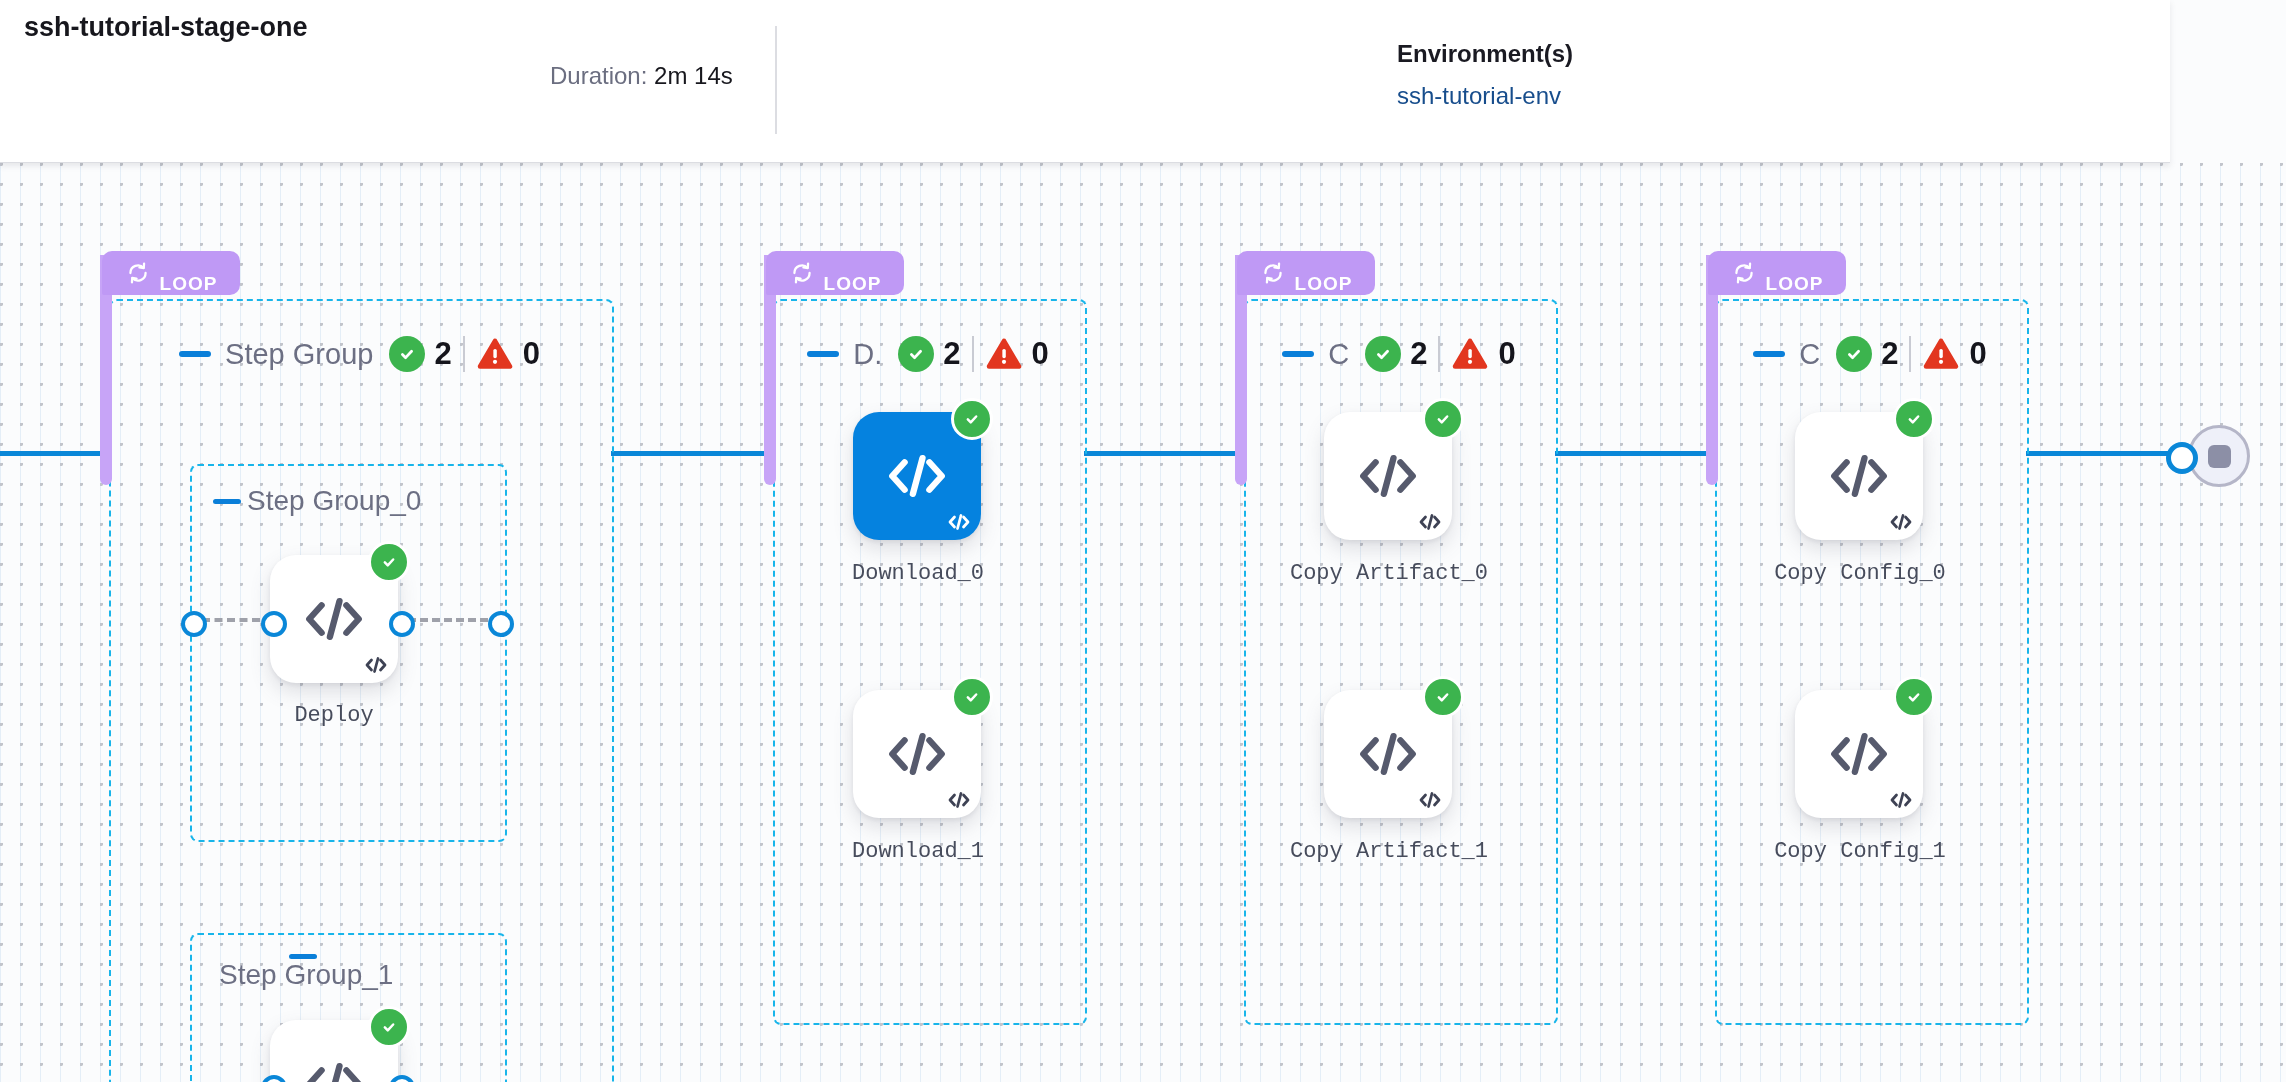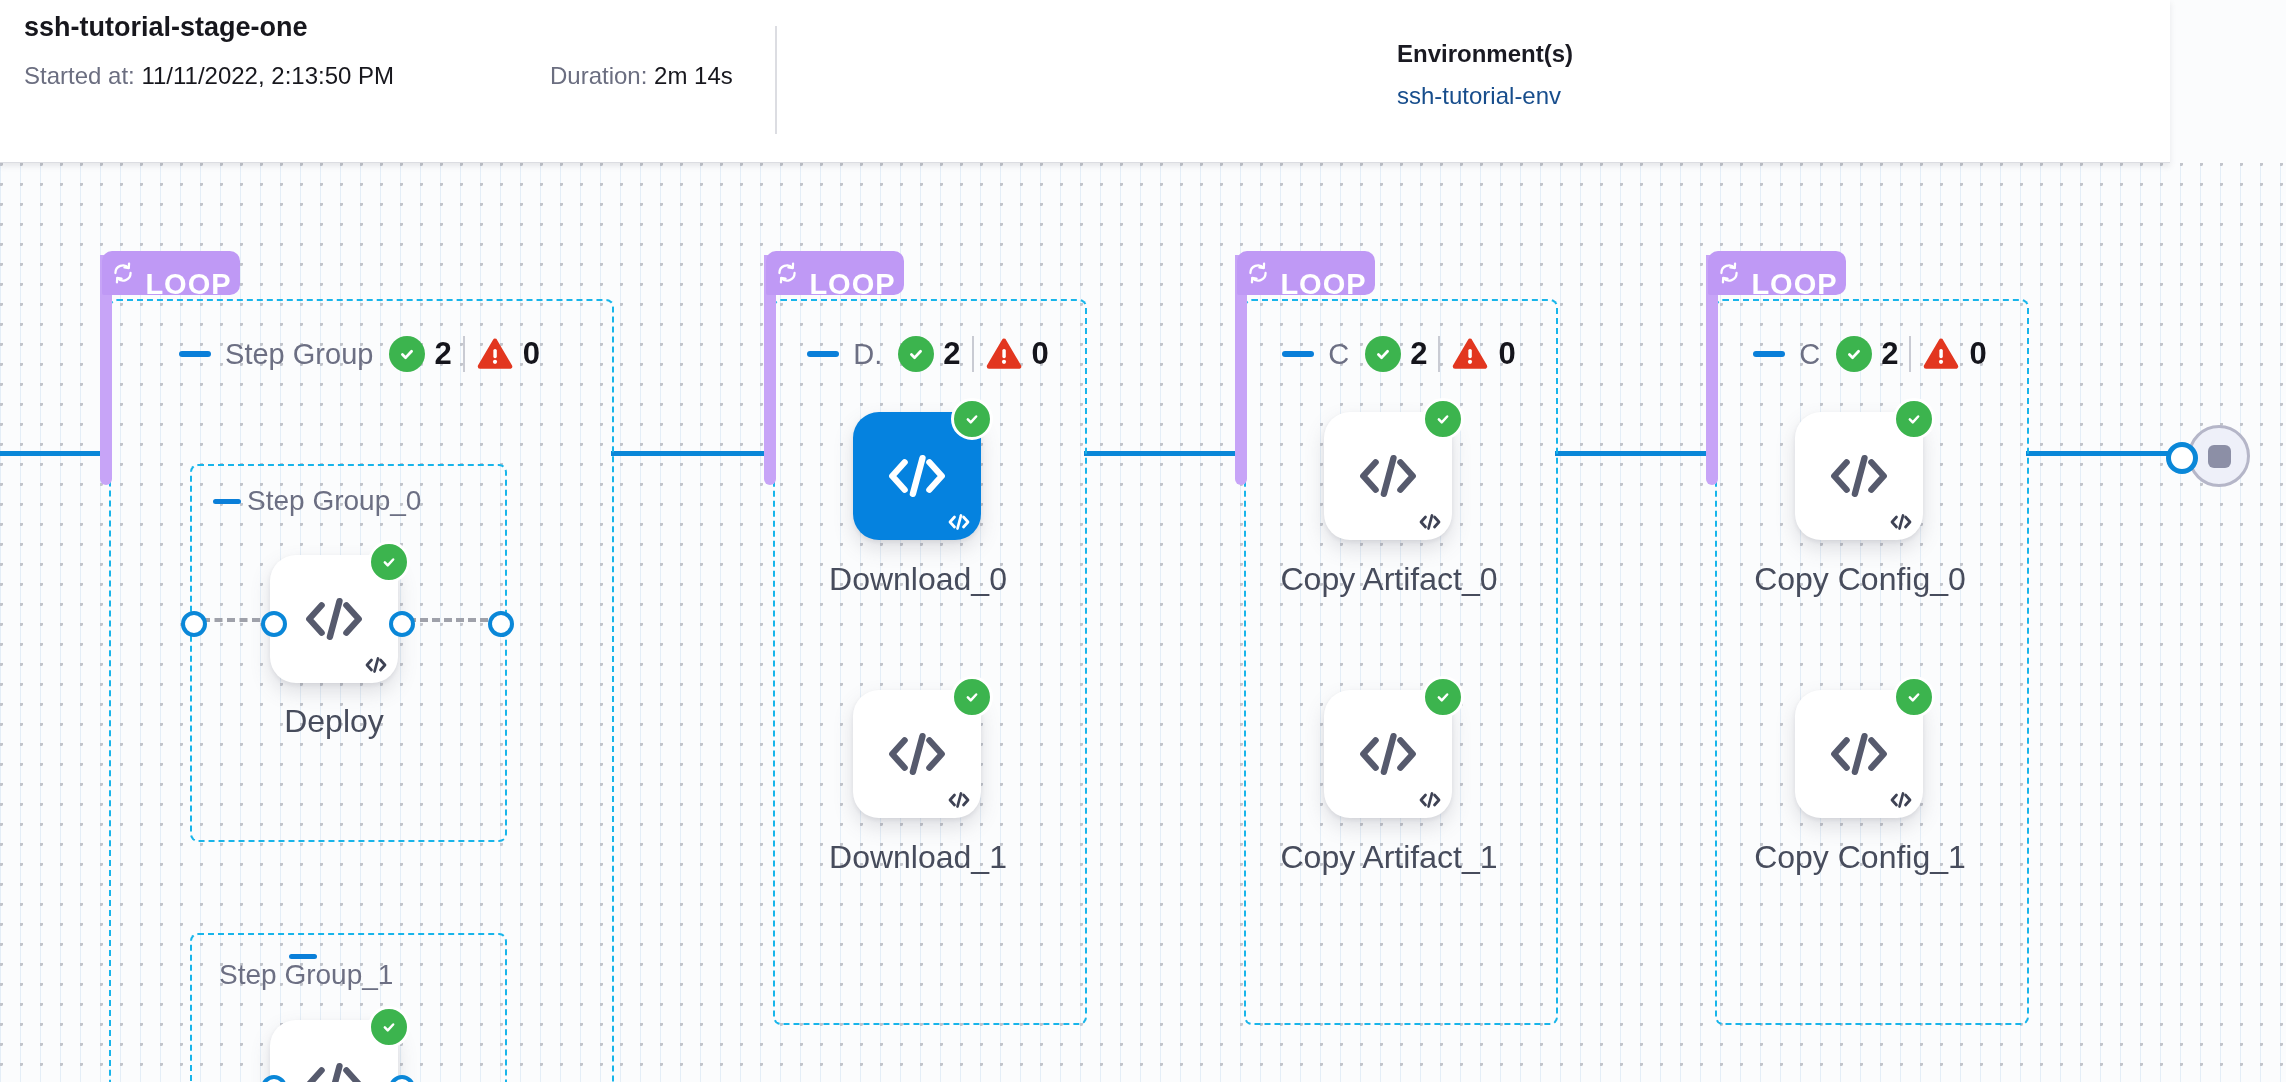--- a/index.html
+++ b/index.html
@@ -33,21 +33,21 @@
       linear-gradient(to right,#e4eef7 1.5px,transparent 1.5px);
     background-size:20px 20px,20px 20px;
     background-position:0 0,0 0;
   }
   .mainline{position:absolute;top:288px;height:5px;background:#0a87d8;z-index:1;}
   
   .gbox{position:absolute;border:2px dashed #18b5ea;border-radius:8px;z-index:2;}
   .strip{position:absolute;top:92px;width:12px;height:230px;background:#c7a4f7;border-radius:0 0 8px 8px;z-index:3;}
   .lbadge{position:absolute;top:88px;width:138px;height:44px;background:#bf99f5;border-radius:10px 10px 10px 2px;
     display:flex;align-items:center;justify-content:center;gap:9px;z-index:4;}
-  .lbadge span{color:#fff;font-size:29px;font-weight:700;letter-spacing:1px;margin-top:22px;}
+  .lbadge span{color:#fff;font-size:19px;font-weight:700;letter-spacing:1px;margin-top:22px;}
   .ghead{position:absolute;top:168px;height:46px;display:flex;align-items:center;justify-content:center;z-index:3;}
   .minus{width:32px;height:6px;border-radius:3px;background:#0a7fd9;flex:none;cursor:pointer;}
   .gtitle{font-size:29px;color:#6c6f83;margin:0 16px 0 14px;white-space:nowrap;}
   .cnt{font-size:31px;font-weight:600;color:#15151c;}
   .cnt-div{width:2px;height:36px;background:#c9cbd3;margin:0 11px;}
   .okc{width:36px;height:36px;border-radius:50%;background:#3cb44e;display:flex;align-items:center;justify-content:center;margin-right:9px;flex:none;}
   .warn{width:38px;height:36px;margin:0 9px 0 0;flex:none;}
   
   .ibox{position:absolute;border:2px dashed #18b5ea;border-radius:8px;z-index:2;}
   .ititle{position:absolute;display:flex;align-items:center;z-index:3;}
@@ -59,39 +59,35 @@
     display:flex;align-items:center;justify-content:center;}
   .card.selected{background:#0582df;}
   .code-icon{width:66px;height:66px;}
   .code-icon path{stroke:#565a6d;stroke-width:4.6;fill:none;stroke-linecap:round;stroke-linejoin:round;}
   .card.selected .code-icon path{stroke:#ffffff;}
   .sub-icon{position:absolute;right:10px;bottom:6px;width:24px;height:24px;}
   .sub-icon path{stroke:#3e4254;stroke-width:5.5;fill:none;stroke-linecap:round;stroke-linejoin:round;}
   .card.selected .sub-icon path{stroke:#ffffff;}
   .status-badge{position:absolute;top:-14px;right:-12px;width:36px;height:36px;border-radius:50%;
     background:#3cb44e;border:3px solid #ffffff;display:flex;align-items:center;justify-content:center;z-index:5;}
-  .step-label{position:absolute;width:260px;text-align:center;font-size:32px;color:#474c5c;z-index:4;white-space:nowrap;}
+  .step-label{position:absolute;width:260px;text-align:center;font-size:22px;color:#474c5c;z-index:4;white-space:nowrap;font-family:Liberation Mono, monospace;}
   
   .port{position:absolute;width:18px;height:18px;border:4px solid #0a87d8;background:#fff;border-radius:50%;z-index:6;cursor:pointer;}
   .dashconn{position:absolute;border-top:4px dashed #9fa1aa;height:0;z-index:5;}
   
   .endring{position:absolute;left:2166px;top:279px;width:22px;height:22px;border:5px solid #0a87d8;background:#fff;border-radius:50%;z-index:6;}
   .endnode{position:absolute;left:2188px;top:262px;width:56px;height:56px;border:3px solid #b5b6c8;background:#eef0f9;border-radius:50%;
     display:flex;align-items:center;justify-content:center;z-index:5;}
   .endsq{width:23px;height:23px;border-radius:6px;background:#8c8fa6;}
 </style>
 </head>
 <body>
 
 <div class="header">
   <div class="page-title">ssh-tutorial-stage-one</div>
-  <div class="meta meta-started">
-    <span class="lbl">Started at:</span>
-    <span class="val">11/11/2022, 2:13:50 PM</span>
-  </div>
   <div class="meta meta-duration">
     <span class="lbl">Duration:</span>
     <span class="val">2m 14s</span>
   </div>
   <div class="hdr-divider"></div>
   <div class="hdr-block blk-environment">
     <div class="blk-title">Environment(s)</div>
     <a class="blk-link">ssh-tutorial-env</a>
   </div>
 </div>

